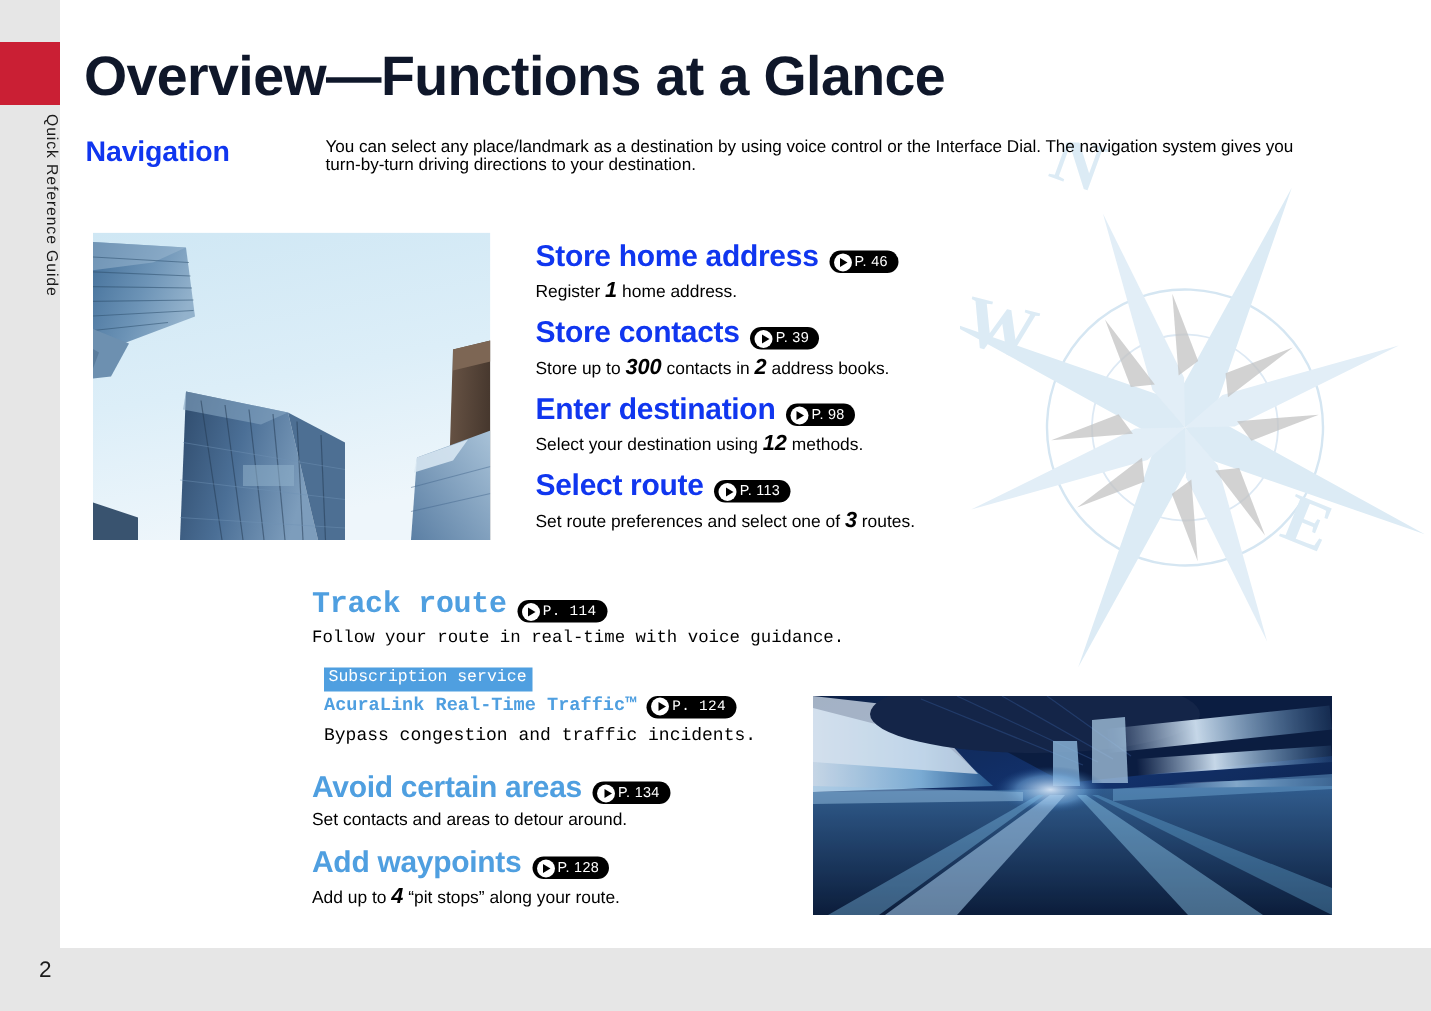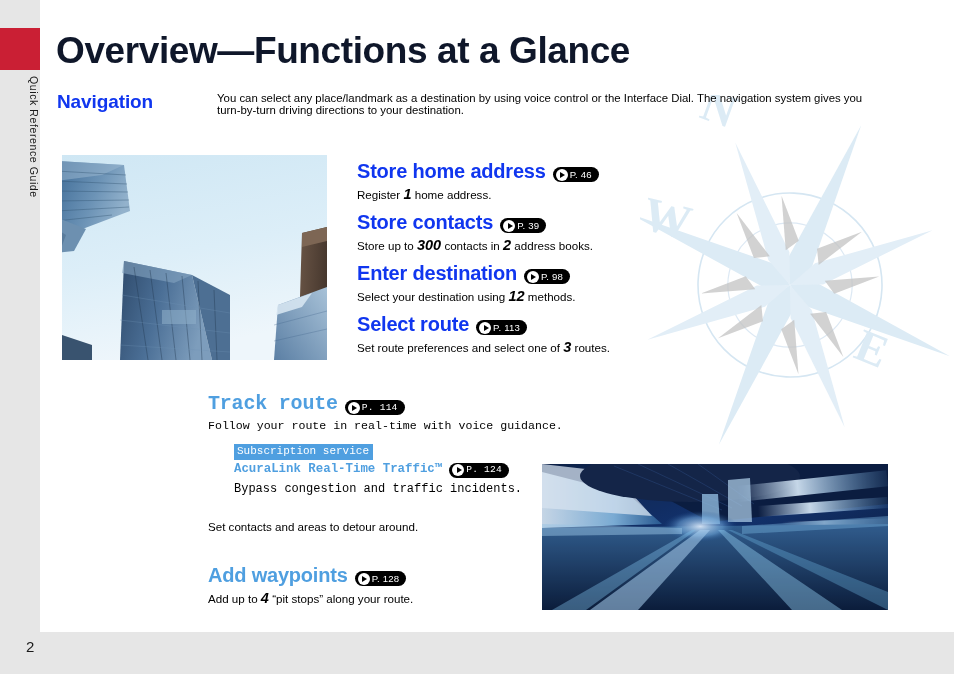--- a/index.html
+++ b/index.html
@@ -163,21 +163,21 @@
     display:block;
     width:0;height:0;
     border-left:5px solid #000;
     border-top:3.2px solid transparent;
     border-bottom:3.2px solid transparent;
     margin-left:2px;
   }
   .pref .pg{letter-spacing:0.2px;}
 
   
-  .sub-block{margin-top:9px;margin-left:26px;}
+  .sub-block{margin-top:9px;margin-left:8px;}
   .sub-badge{
     display:inline-block;
     background:#4f9fe0;
     color:#ffffff;
     font-size:11px;
     padding:1px 4px 2px 3px;
     line-height:1.15;
   }
   .sub-head{
     display:flex;align-items:center;gap:7px;
@@ -454,20 +454,27 @@
         <span class="pref">
           <span class="arrow"></span>
           <span class="pg">P. 124</span>
         </span>
       </div>
       <div class="sub-desc">Bypass congestion and traffic incidents.</div>
     </div>
   </div>
 
   <div class="feature" style="left:208px;top:515px;">
+    <div class="f-head light">
+      <span class="t">Avoid certain areas</span>
+      <span class="pref">
+        <span class="arrow"></span>
+        <span class="pg">P. 134</span>
+      </span>
+    </div>
     <div class="f-desc">Set contacts and areas to detour around.</div>
   </div>
 
   <div class="feature" style="left:208px;top:565px;">
     <div class="f-head light">
       <span class="t">Add waypoints</span>
       <span class="pref">
         <span class="arrow"></span>
         <span class="pg">P. 128</span>
       </span>

